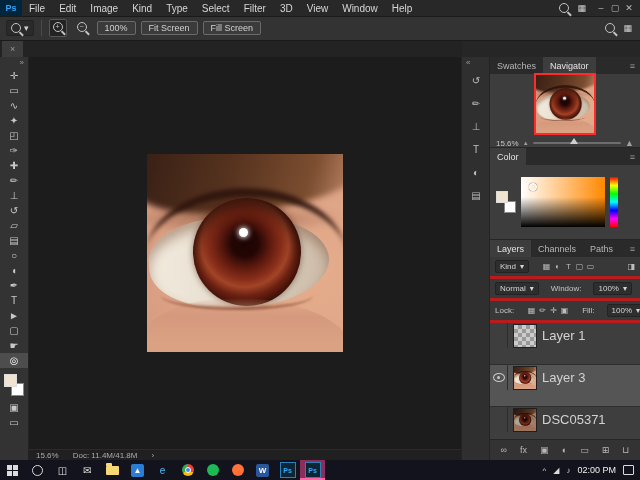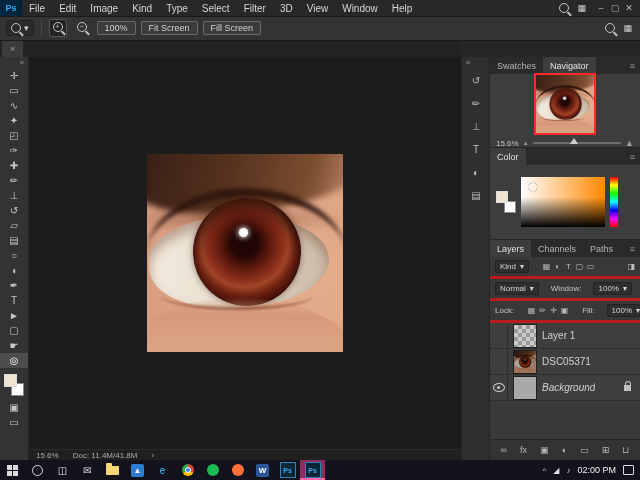--- a/index.html
+++ b/index.html
@@ -116,22 +116,22 @@
     background:linear-gradient(to bottom,#f00,#ff0,#0f0,#0ff,#00f,#f0f,#f00)}
   
   .layers-sec{flex:1;display:flex;flex-direction:column;min-height:0}
   .filter-row,.blend-row,.lock-row{height:19px;display:flex;align-items:center;gap:12px;
     font-size:8px;padding:0 5px;border-bottom:3px solid #b91c1c;flex:none;color:#c5c5c5}
   .dd{display:flex;align-items:center;gap:4px;background:#2e2e2e;border:1px solid #222;
     border-radius:2px;padding:1px 4px;color:#d5d5d5}
   .f-ico{font-size:8px;color:#bdbdbd;width:11px;text-align:center}
   .toggle-ico{margin-left:auto;color:#bdbdbd;font-size:8px}
   #layer-rows{flex:1;overflow:hidden;background:#3a3a3a}
-  .layer-row{height:25px;display:flex;align-items:center;gap:5px;padding:0 4px 0 0;
-    border-bottom:1px solid #2e2e2e;font-size:10px;color:#d2d2d2;background:#3e3e3e}
+  .layer-row{height:25px;display:flex;align-items:center;gap:5px;padding:0 4px 16px 0;
+    border-bottom:1px solid #2e2e2e;font-size:13px;color:#d2d2d2;background:#3e3e3e}
   .layer-row.selected{background:#555555}
   .eye-cell{width:17px;height:100%;display:flex;align-items:center;justify-content:center;
     border-right:1px solid #2e2e2e;flex:none}
   .eyeico{width:10px;height:7px;border:1px solid #c9c9c9;border-radius:50%;position:relative}
   .eyeico::after{content:"";position:absolute;left:3px;top:1.5px;width:3px;height:3px;border-radius:50%;background:#c9c9c9}
   .thumb{width:22px;height:22px;border:1px solid #1f1f1f;overflow:hidden;position:relative;flex:none;background:#8a8a8a}
   .thumb.checker{background-color:#ccc;background-image:
     linear-gradient(45deg,#999 25%,transparent 25%,transparent 75%,#999 75%),
     linear-gradient(45deg,#999 25%,#ccc 25%,#ccc 75%,#999 75%);
     background-size:8px 8px;background-position:0 0,4px 4px}
@@ -430,20 +430,40 @@
         <span>100%</span>
         <span>▾</span>
       </span>
     </div>
     <div id="layer-rows">
         <div class="layer-row">
           <span class="eye-cell"></span>
           <span class="thumb checker"></span>
           <span class="layer-name">Layer 1</span>
         </div>
+        <div class="layer-row selected">
+          <span class="eye-cell">
+            <span class="eyeico"></span>
+          </span>
+          <span class="thumb">
+            <div class="scale-thumb">
+              <div class="artwork">
+    <div class="aw-brow"></div>
+    <div class="aw-crease"></div>
+    <div class="aw-sclera"></div>
+    <div class="aw-iris"></div>
+    <div class="aw-highlight"></div>
+    <div class="aw-lid"></div>
+    <div class="aw-lower"></div>
+    <div class="aw-lowline"></div>
+  </div>
+            </div>
+          </span>
+          <span class="layer-name">Layer 3</span>
+        </div>
         <div class="layer-row">
           <span class="eye-cell"></span>
           <span class="thumb dark">
             <div class="scale-thumb">
               <div class="artwork">
     <div class="aw-brow"></div>
     <div class="aw-crease"></div>
     <div class="aw-sclera"></div>
     <div class="aw-iris"></div>
     <div class="aw-highlight"></div>

